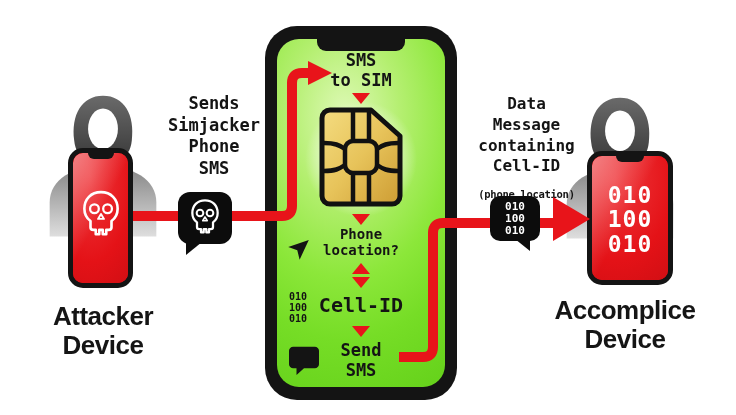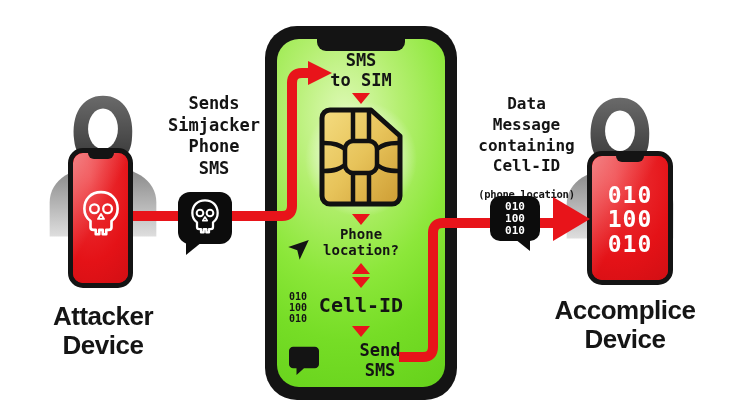--- a/index.html
+++ b/index.html
@@ -51,21 +51,21 @@
   .center-phone .screen{
     inset:13px 12px 13px 12px;border-radius:22px;
     background:radial-gradient(120% 85% at 40% 22%, #def9b6 0%, #b4ef70 28%, #8ce73a 55%, #76dd26 76%, #67d31c 100%);
   }
   .center-phone .notch{left:50%;margin-left:-44px;width:88px;height:12px;border-radius:0 0 9px 9px;}
 
   .step{position:absolute;left:0;width:100%;text-align:center;color:var(--ink);font-weight:bold;}
   .step-sms-to-sim{top:11px;font-size:17px;line-height:1.18;}
   .step-phone-location{top:188px;font-size:14px;line-height:1.12;}
   .step-cell-id{top:256px;font-size:20px;line-height:1;}
-  .step-send-sms{top:302px;font-size:17px;line-height:1.15;padding-left:19px;}
+  .step-send-sms{top:302px;font-size:17px;line-height:1.15;}
 
   .tri-down{width:0;height:0;border-left:9px solid transparent;border-right:9px solid transparent;border-top:11px solid var(--red);}
   .tri-up{width:0;height:0;border-left:9px solid transparent;border-right:9px solid transparent;border-bottom:11px solid var(--red);}
   .tri-c{position:absolute;left:50%;margin-left:-9px;}
   .tri-1{top:54px;} .tri-2{top:175px;} .tri-3{top:287px;}
   .dbl-tri{position:absolute;left:50%;margin-left:-9px;top:224px;}
   .dbl-tri .tri-down{margin-top:3px;}
 
   .sim-glow{position:absolute;left:50%;top:62px;margin-left:-56px;width:112px;height:116px;
     background:radial-gradient(closest-side, rgba(255,255,255,.98) 0%, rgba(255,255,255,.75) 45%, rgba(255,255,255,0) 100%);}

